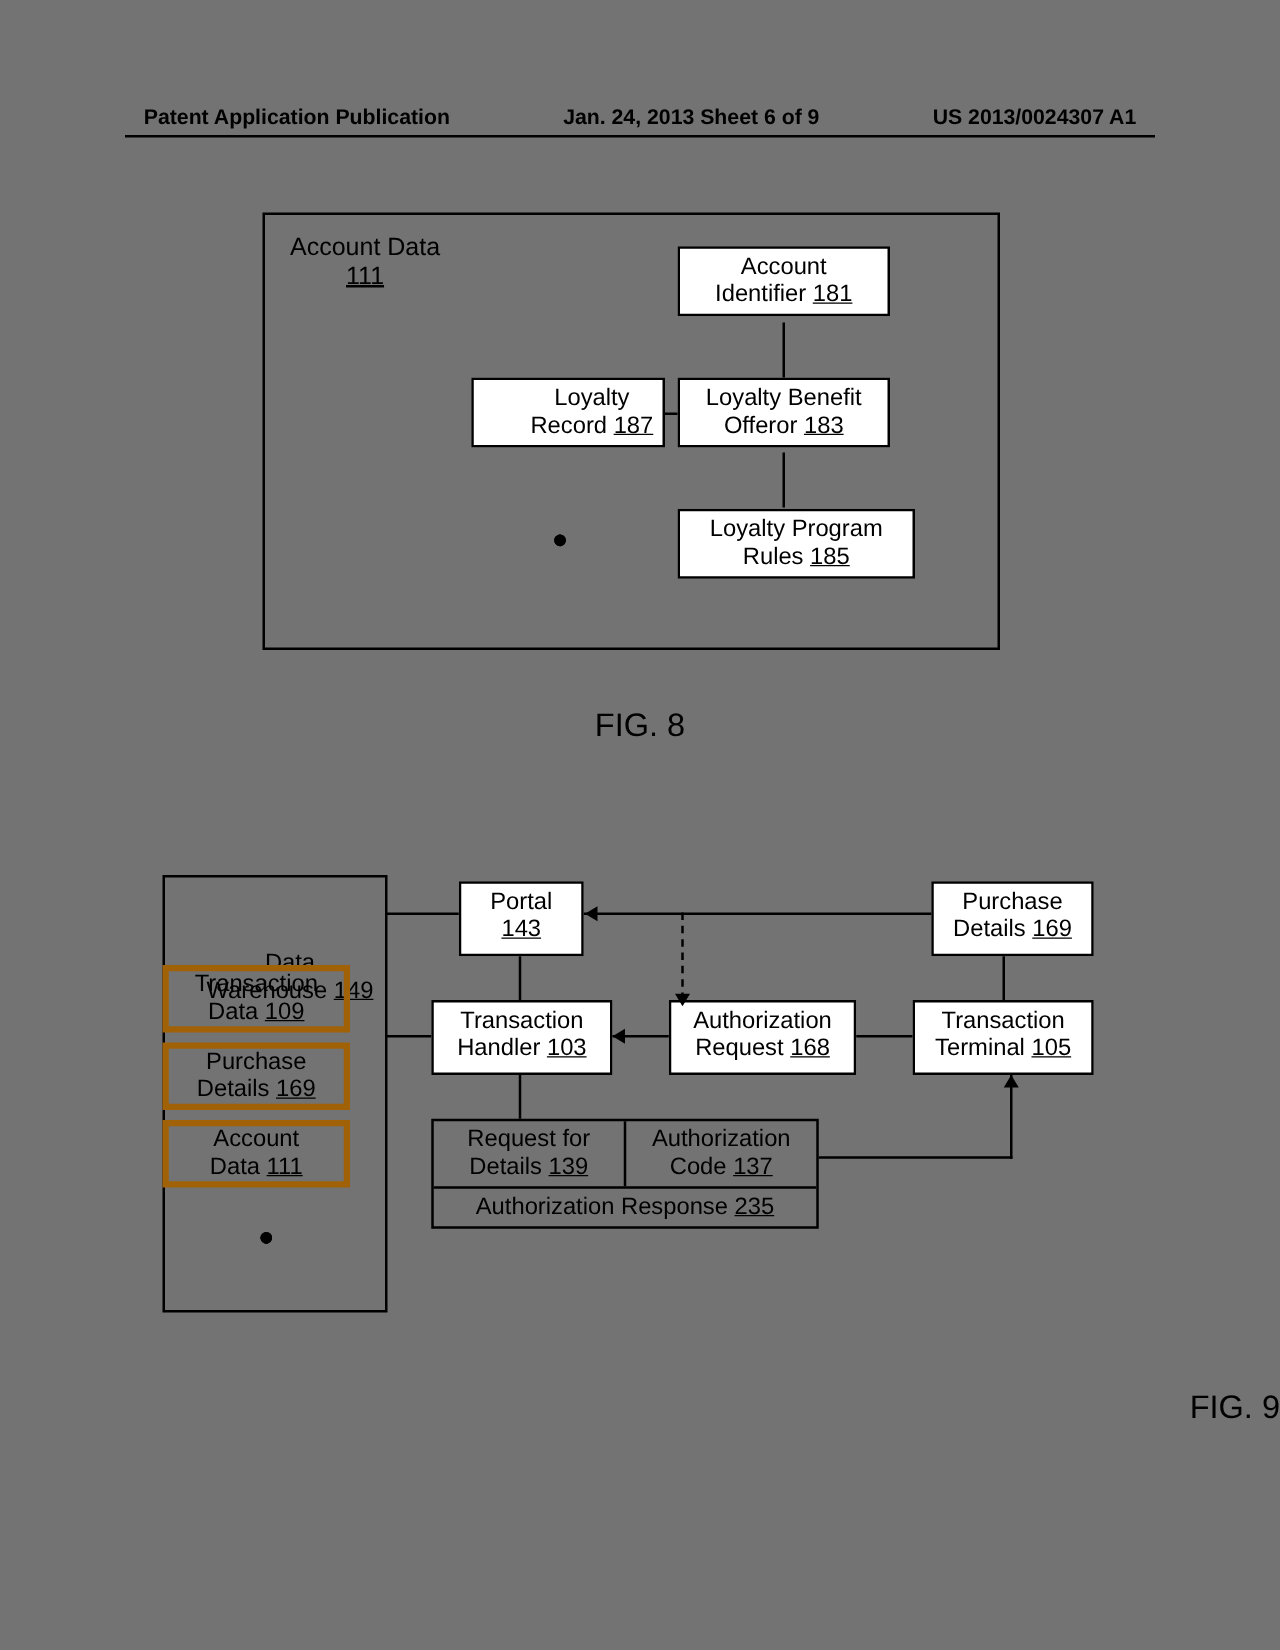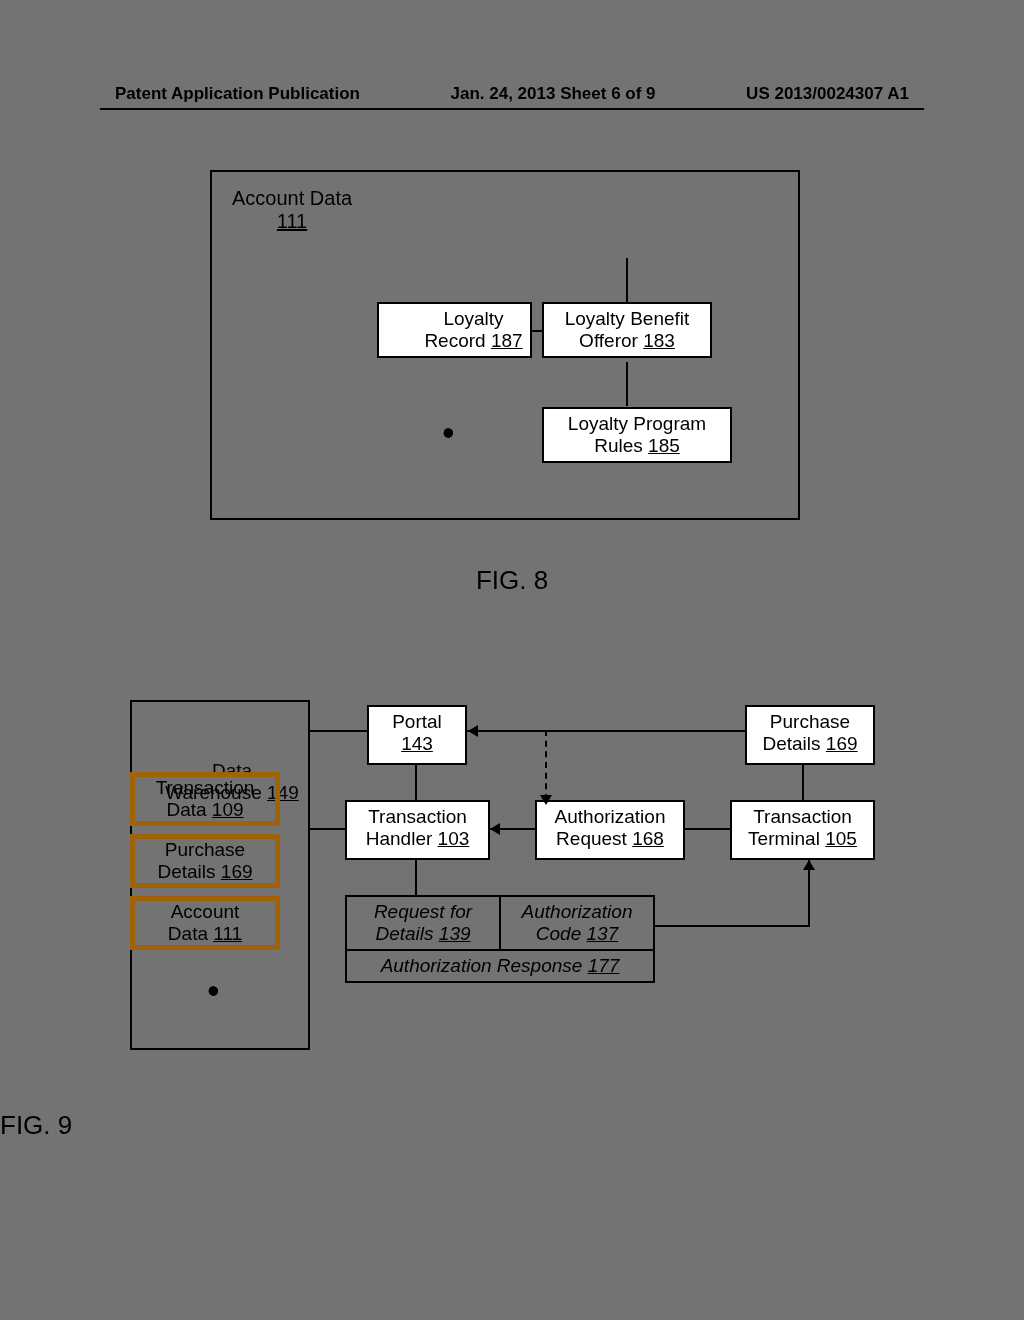--- a/index.html
+++ b/index.html
@@ -121,21 +121,21 @@
     transform: rotate(-25deg);
     letter-spacing:2px;
     line-height:0;
   }
 
   .fig9 .portal { top:5px; left:237px; width:100px; height:60px; }
   .fig9 .thandler { top:100px; left:215px; width:145px; height:60px; }
   .fig9 .authreq { top:100px; left:405px; width:150px; height:60px; }
   .fig9 .transterm { top:100px; left:600px; width:145px; height:60px; }
   .fig9 .purchdet { top:5px; left:615px; width:130px; height:60px; }
-  .fig9 .authresp { top:195px; left:215px; width:310px; box-sizing:border-box; border:2px solid #000; position:absolute;font-style:italic; }
+  .fig9 .authresp { top:195px; left:215px; width:310px; box-sizing:border-box; border:2px solid #000; position:absolute; }
   .fig9 .authresp .top { display:flex; }
   .fig9 .authresp .top > div { flex:1; text-align:center; font-size:19px; padding:4px; }
   .fig9 .authresp .top > div:first-child { border-right:2px solid #000; }
   .fig9 .authresp .bottom { border-top:2px solid #000; text-align:center; font-size:19px; padding:4px; }
 
   
   .fig9 .lw1 { top:30px; left:178px; width:59px; height:2px; } 
   .fig9 .lw2 { top:128px; left:178px; width:37px; height:2px; } 
   .fig9 .lp1 { top:65px; left:285px; width:2px; height:35px; } 
   .fig9 .ha1 { top:128px; left:360px; width:45px; height:2px; } 
@@ -178,21 +178,21 @@
   }
   .fig9 .a-dash {
     position:absolute;
     top:95px; left:410px;
   }
 
   .fig9-label {
     position: absolute;
     top: 1110px;
     width: 100%;
-    text-align: left;
+    text-align: right;
     font-size: 26px;
   }
 </style>
 </head>
 <body>
 
 <div class="page">
 
   <div class="header">
     <div>Patent Application Publication</div>
@@ -200,20 +200,23 @@
     <div>US 2013/0024307 A1</div>
   </div>
   <div class="rule"></div>
 
   <div class="fig8">
     <div class="label-accountdata">
       <span>Account Data</span><br>
       <span class="underline">111</span>
     </div>
 
+    <div class="box account-id">
+      <span>Account Identifier</span>&nbsp;<span class="underline">181</span>
+    </div>
     <div class="box loyalty-record">
       <span>Loyalty Record</span>&nbsp;<span class="underline">187</span>
     </div>
     <div class="box loyalty-benefit">
       <span>Loyalty Benefit Offeror</span>&nbsp;<span class="underline">183</span>
     </div>
     <div class="box loyalty-rules">
       <span>Loyalty Program Rules</span>&nbsp;<span class="underline">185</span>
     </div>
 
@@ -261,21 +264,21 @@
     <div class="authresp">
       <div class="top">
         <div>
           <span>Request for Details</span>&nbsp;<span class="underline">139</span>
         </div>
         <div>
           <span>Authorization Code</span>&nbsp;<span class="underline">137</span>
         </div>
       </div>
       <div class="bottom">
-        <span>Authorization Response</span>&nbsp;<span class="underline">177</span>
+        <span>Authorization Response</span>&nbsp;<span class="underline">235</span>
       </div>
     </div>
 
     <div class="line lw1"></div>
     <div class="line lw2"></div>
     <div class="line lp1"></div>
     <div class="line ha1"></div>
     <div class="line ha2"></div>
     <div class="line tp1"></div>
     <div class="line ph1"></div>

